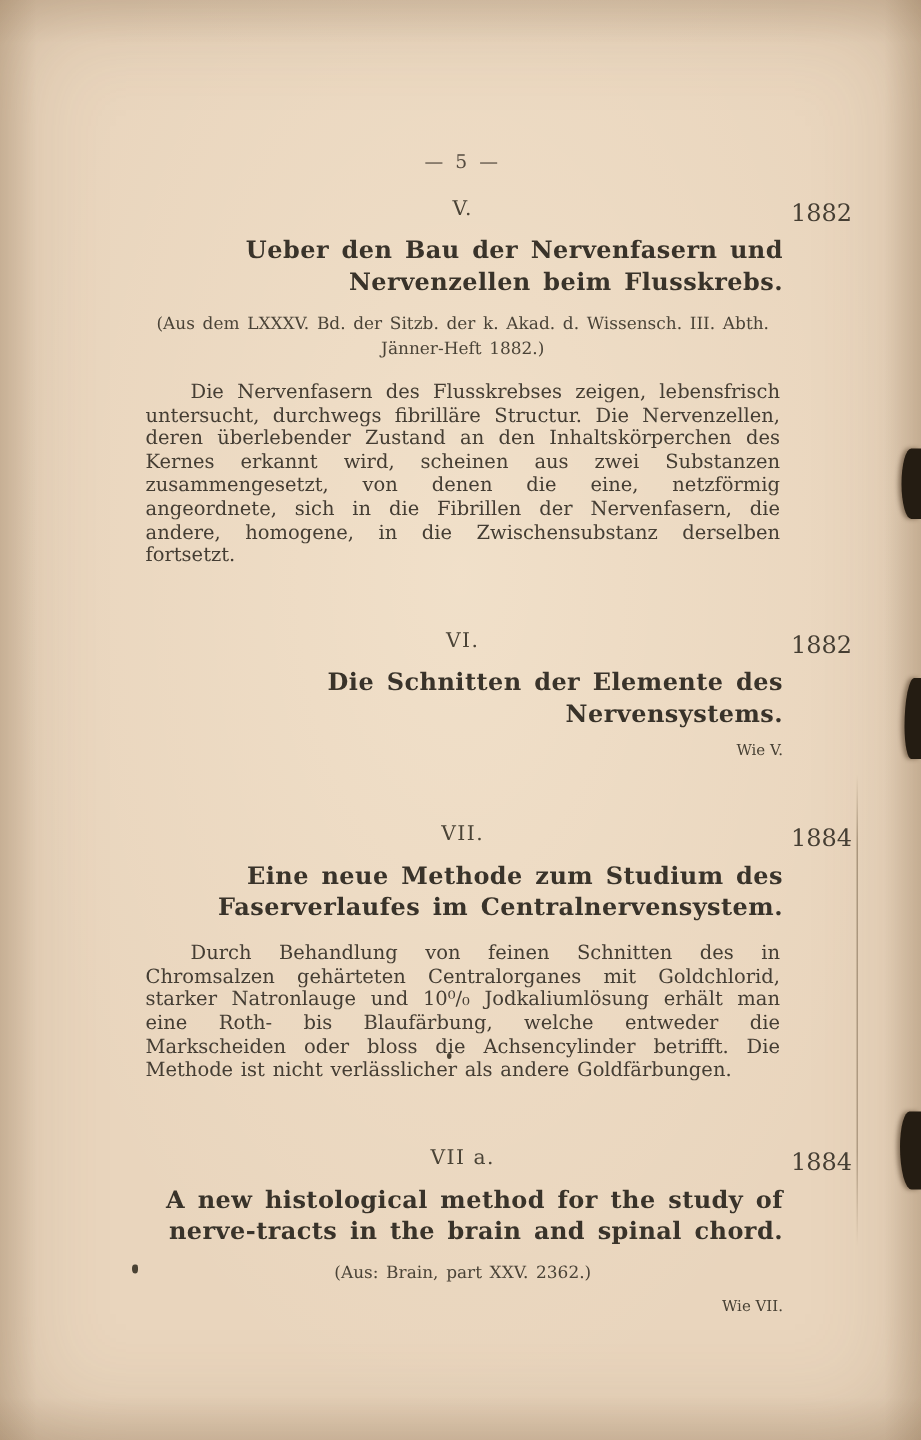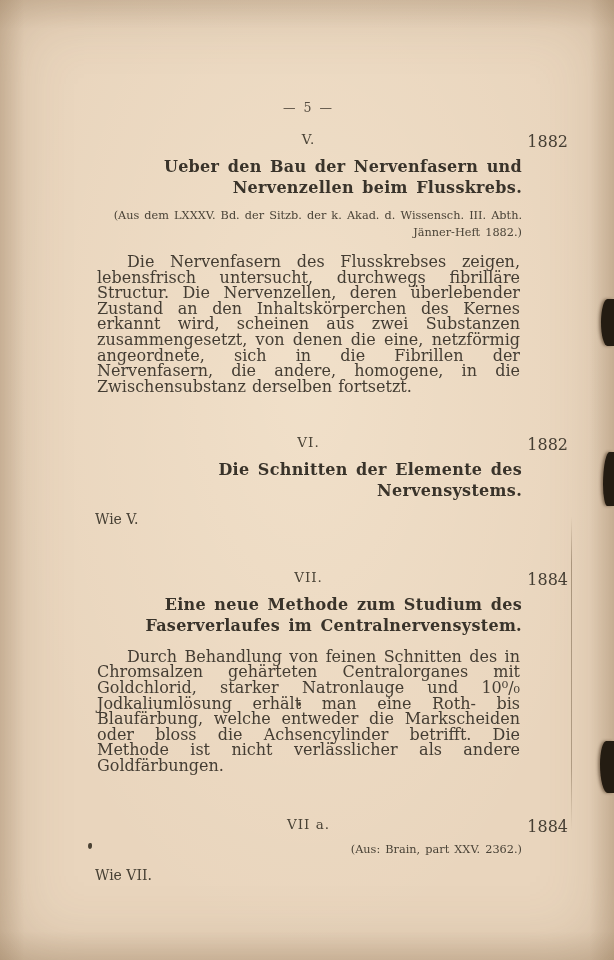--- a/index.html
+++ b/index.html
@@ -52,40 +52,40 @@
     max-width: 432px;
   }
   .year {
     position: absolute;
     right: -46px;
     top: 1px;
     font-size: 16px;
     color: #453e33;
   }
   .source {
-    text-align: right;
+    text-align: center;
     font-size: 11.3px;
     line-height: 1.45;
     word-spacing: 1.5px;
     color: #4a4337;
     margin: 10px auto 0 auto;
     max-width: 430px;
   }
   .body-text {
-    font-size: 16px;
+    font-size: 13px;
     line-height: 15.6px;
     text-align: justify;
     text-indent: 30px;
     word-spacing: 1px;
     color: #443d33;
     margin: 13px 2px 0 2px;
   }
   .note {
-    text-align: left;
-    font-size: 14px;
+    text-align: right;
+    font-size: 10px;
     color: #47forty4034;
     color: #474034;
     margin-top: 9px;
   }
   .gap-lg { margin-top: 40px; }
   .gap-md { margin-top: 42px; }
 
   
   .artifact {
     position: absolute;
@@ -136,20 +136,21 @@
 
   <section class="entry gap-md">
     <div class="numeral">VII.</div>
     <h2 class="title">Eine neue Methode zum Studium des Faserverlaufes im Centralnervensystem.</h2>
     <span class="year">1884</span>
     <p class="body-text">Durch Behandlung von feinen Schnitten des in Chromsalzen gehärteten Centralorganes mit Goldchlorid, starker Natronlauge und 10⁰/₀ Jodkaliumlösung erhält man eine Roth- bis Blaufärbung, welche entweder die Markscheiden oder bloss die Achsencylinder betrifft. Die Methode ist nicht verlässlicher als andere Goldfärbungen.</p>
   </section>
 
   <section class="entry gap-md">
     <div class="numeral">VII a.</div>
+    <h2 class="title">A new histological method for the study of nerve-tracts in the brain and spinal chord.</h2>
     <span class="year">1884</span>
     <div class="source">(Aus: Brain, part XXV. 2362.)</div>
     <div class="note">Wie VII.</div>
   </section>
 
   <div class="artifact artifact-1"></div>
   <div class="artifact artifact-2"></div>
   <div class="artifact artifact-3"></div>
   <div class="crease-line"></div>
   <div class="speck speck-1"></div>

